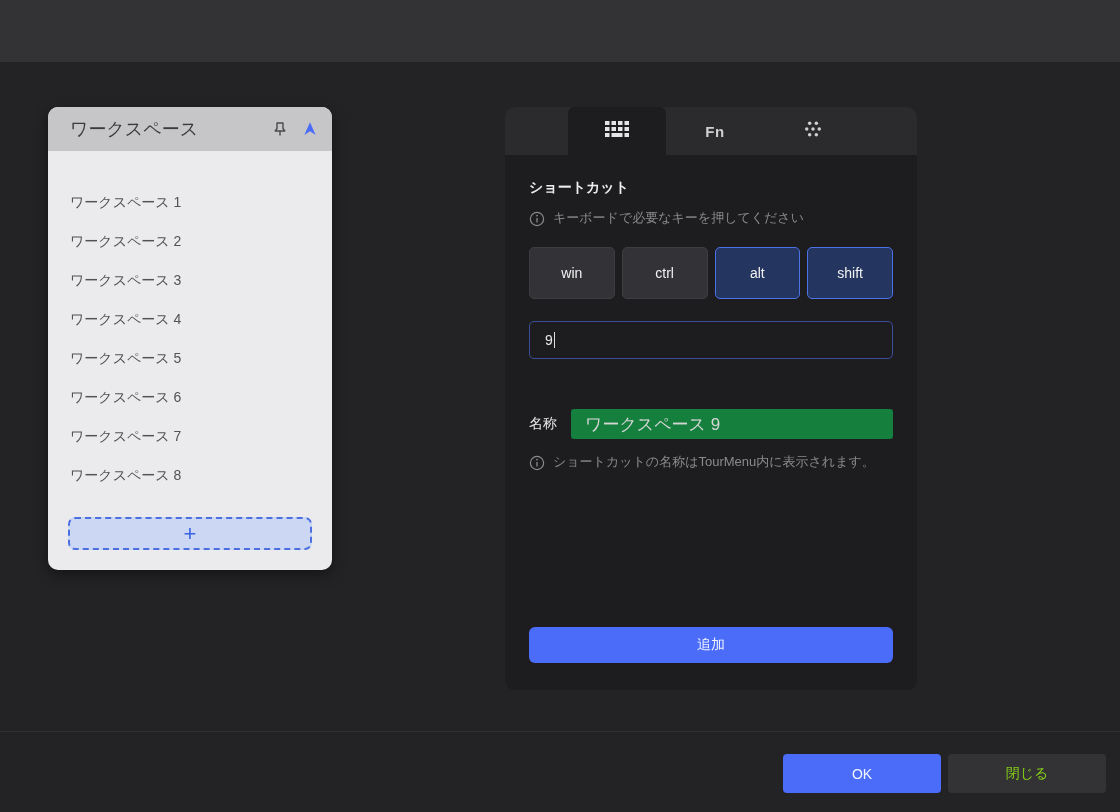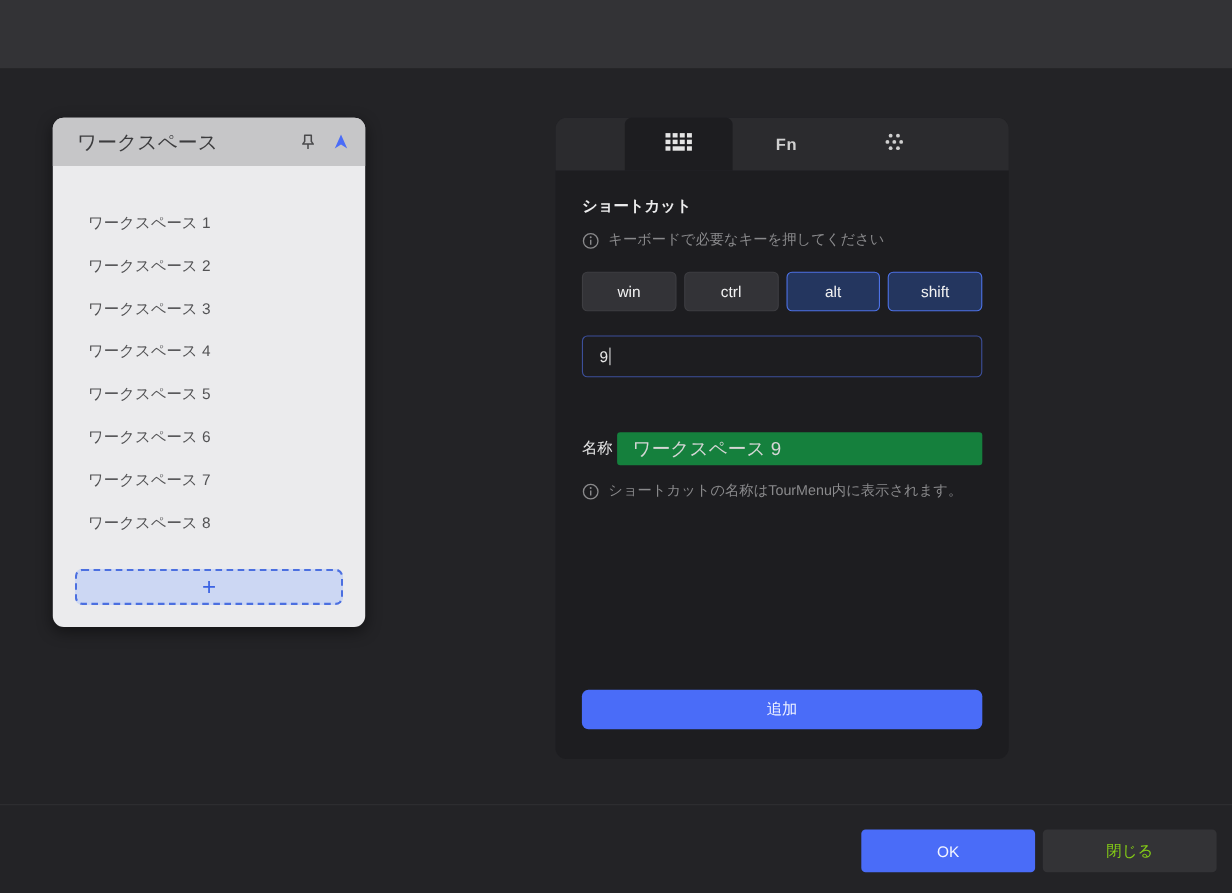--- a/index.html
+++ b/index.html
@@ -24,21 +24,21 @@
   }
   .ws-header {
     height:44px; background:#c6c6c8;
     border-radius:10px 10px 0 0;
     display:flex; align-items:center;
     padding:0 12px 0 22px;
   }
   .ws-title { font-size:18px; color:#3c3c3e; flex:1; }
   .ws-header-icons { display:flex; align-items:center; gap:10px; }
   .icon-btn { width:20px; height:20px; display:flex; align-items:center; justify-content:center; cursor:pointer; }
-  .ws-list { padding-top:32px;padding-left:10px; }
+  .ws-list { padding-top:32px; }
   .ws-item {
     height:39px; display:flex; align-items:center;
     padding-left:22px; font-size:14px; color:#525254; cursor:pointer;
   }
   .ws-add-btn {
     position:absolute; left:20px; right:20px; top:410px; height:33px;
     background:#ccd7f3; border:2px dashed #4b6fe0; border-radius:7px;
     display:flex; align-items:center; justify-content:center;
     color:#3b62e3; font-size:22px; font-weight:400; cursor:pointer;
     line-height:1;
@@ -62,34 +62,34 @@
   .tab-fn { font-size:15px; font-weight:700; letter-spacing:0.5px; }
   .sc-body { padding:0 24px; }
   .sc-heading { margin-top:24px; font-size:14px; font-weight:700; color:#ededee; }
   .hint-row {
     margin-top:12px; display:flex; gap:8px; align-items:flex-end;
     font-size:13px; color:#8a8a8c; line-height:18px;
   }
   .hint-row svg { flex:0 0 auto; margin-top:1px; }
   .mod-row { margin-top:20px; display:flex; gap:7px; }
   .mod-btn {
-    flex:1; height:36px; background:#333337;
+    flex:1; height:52px; background:#333337;
     border:1px solid #3e3e42; border-radius:5px;
     color:#f2f2f2; font-size:14px;
     display:flex; align-items:center; justify-content:center; cursor:pointer;
   }
   .mod-btn.active { background:#24365f; border:1.5px solid #4d72e6; }
   .key-input {
     margin-top:22px; height:38px;
     border:1px solid #3c4f9a; border-radius:5px;
     display:flex; align-items:center; padding:0 15px;
     font-size:14px; color:#e8e8e8; cursor:text; background:transparent;
   }
   .caret { display:inline-block; width:1px; height:16px; background:#dcdcdc; margin-left:1px; }
-  .name-row { margin-top:50px; display:flex; align-items:center; gap:4px; }
+  .name-row { margin-top:50px; display:flex; align-items:center; gap:14px; }
   .name-label { font-size:14px; color:#e6e6e6; flex:0 0 auto; }
   .name-input {
     flex:1; height:30px; background:#15803d; border:none; border-radius:3px;
     color:#d6d6d6; font-size:17px; padding:0 14px;
     font-family:"Liberation Sans","DejaVu Sans",sans-serif;
     outline:none;
   }
   .hint2 { margin-top:14px; }
   .add-btn {
     position:absolute; left:24px; right:24px; bottom:27px; height:36px;

